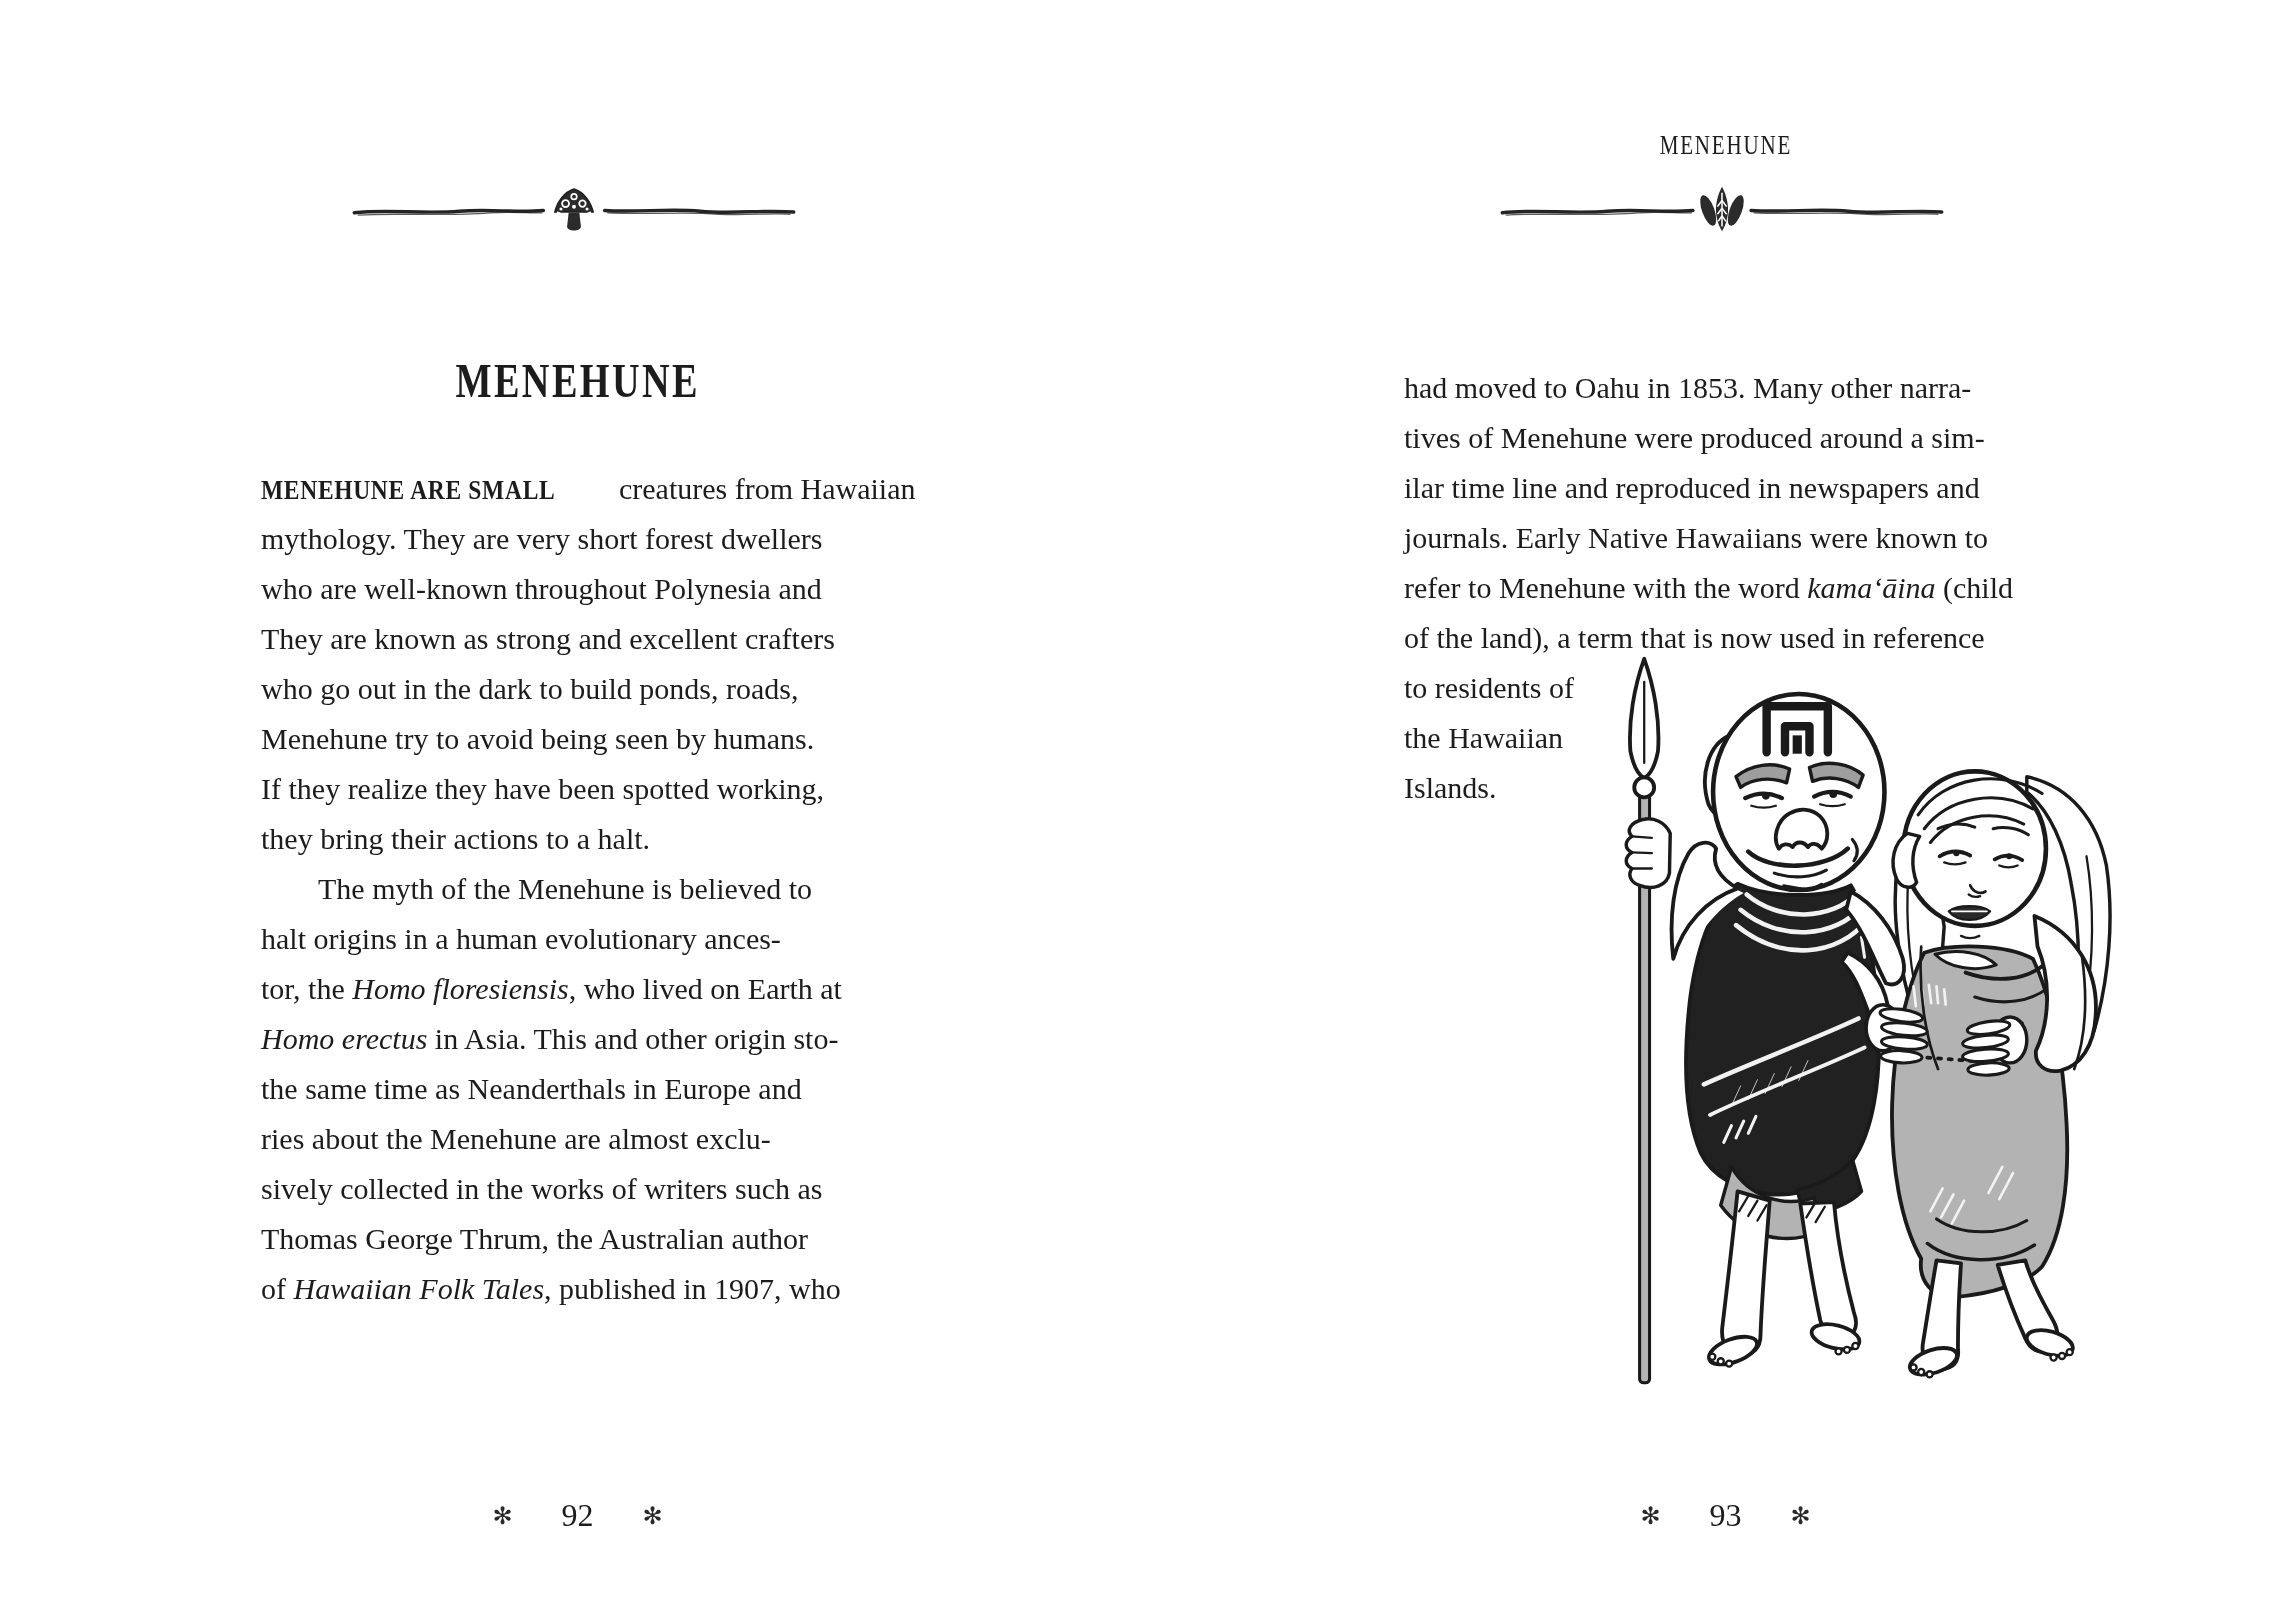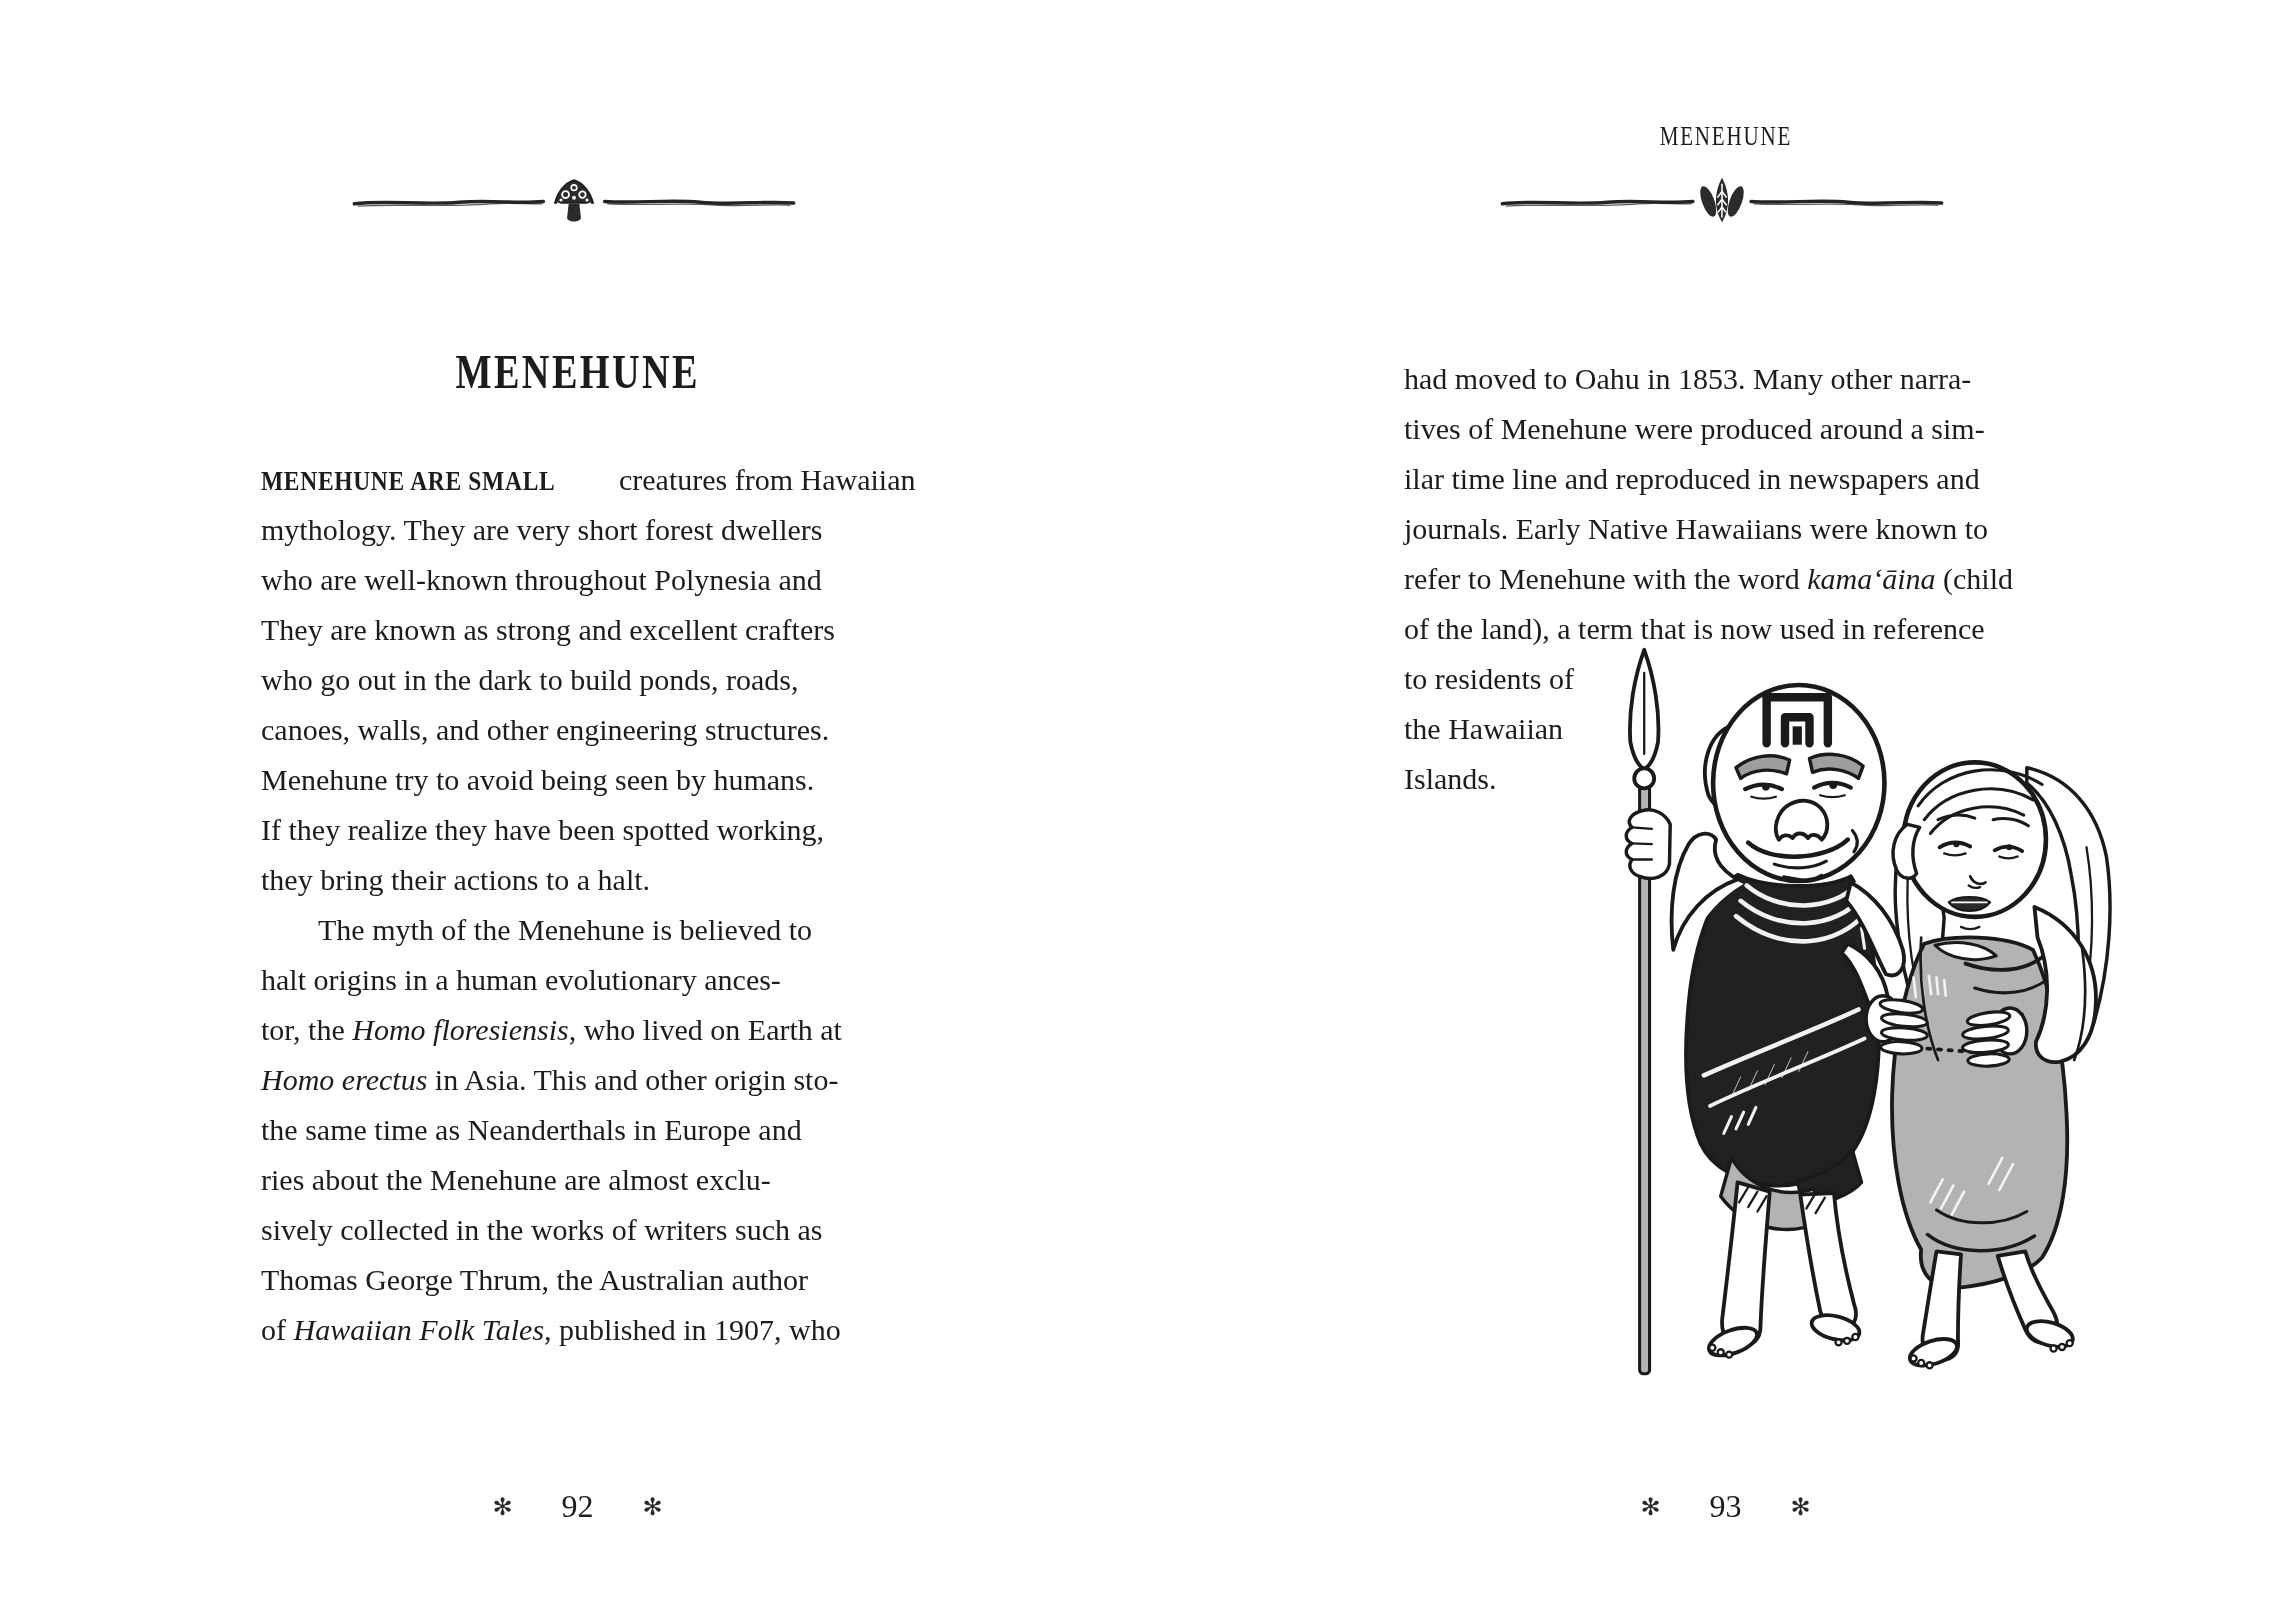--- a/index.html
+++ b/index.html
@@ -1,21 +1,21 @@
 <!DOCTYPE html>
 <html style="font-size:12.2px"><head>
 <meta charset="utf-8">
 <style>
   html,body{margin:0;padding:0;}
   body{
     width:2295px;height:1607px;position:relative;background:#ffffff;
     font-family:"Liberation Serif", serif;color:#1c1c1c;
     -webkit-font-smoothing:antialiased;
   }
-  .page{position:absolute;top:8px;width:1148px;height:1528px;background:#fff;overflow:hidden;}
+  .page{position:absolute;top:17px;width:1148px;height:1528px;background:#fff;overflow:hidden;}
   .page.left{left:0;}
   .page.right{left:1148px;}
 
   .divider{position:absolute;left:352px;top:168px;width:444px;height:54px;}
   .divider svg{display:block;width:100%;height:100%;}
 
   .running-header{position:absolute;left:237px;top:113px;width:681px;text-align:center;margin:0;font-size:27px;font-weight:normal;}
   .running-header .display-caps{letter-spacing:2.3px;}
 
   .page-title{position:absolute;left:237px;top:338px;width:681px;text-align:center;margin:0;font-size:49px;font-weight:bold;line-height:51px;}
@@ -63,21 +63,20 @@
   </div>
 
   <h1 class="page-title"><span class="display-caps">MENEHUNE</span></h1>
 
   <div class="body-text">
       <div class="line"><span class="smallcaps">MENEHUNE ARE SMALL</span><span> creatures from Hawaiian</span></div>
       <div class="line"><span>mythology. They are very short forest dwellers</span></div>
       <div class="line"><span>who are well-known throughout Polynesia and</span></div>
       <div class="line"><span>They are known as strong and excellent crafters</span></div>
       <div class="line"><span>who go out in the dark to build ponds, roads,</span></div>
-      <div class="line"><span>canoes, walls, and other engineering structures.</span></div>
       <div class="line"><span>Menehune try to avoid being seen by humans.</span></div>
       <div class="line"><span>If they realize they have been spotted working,</span></div>
       <div class="line"><span>they bring their actions to a halt.</span></div>
       <div class="line indent"><span>The myth of the Menehune is believed to</span></div>
       <div class="line"><span>halt origins in a human evolutionary ances-</span></div>
       <div class="line"><span>tor, the </span><span class="italic">Homo floresiensis</span><span>, who lived on Earth at</span></div>
       <div class="line"><span class="italic">Homo erectus</span><span> in Asia. This and other origin sto-</span></div>
       <div class="line"><span>the same time as Neanderthals in Europe and</span></div>
       <div class="line"><span>ries about the Menehune are almost exclu-</span></div>
       <div class="line"><span>sively collected in the works of writers such as</span></div>

